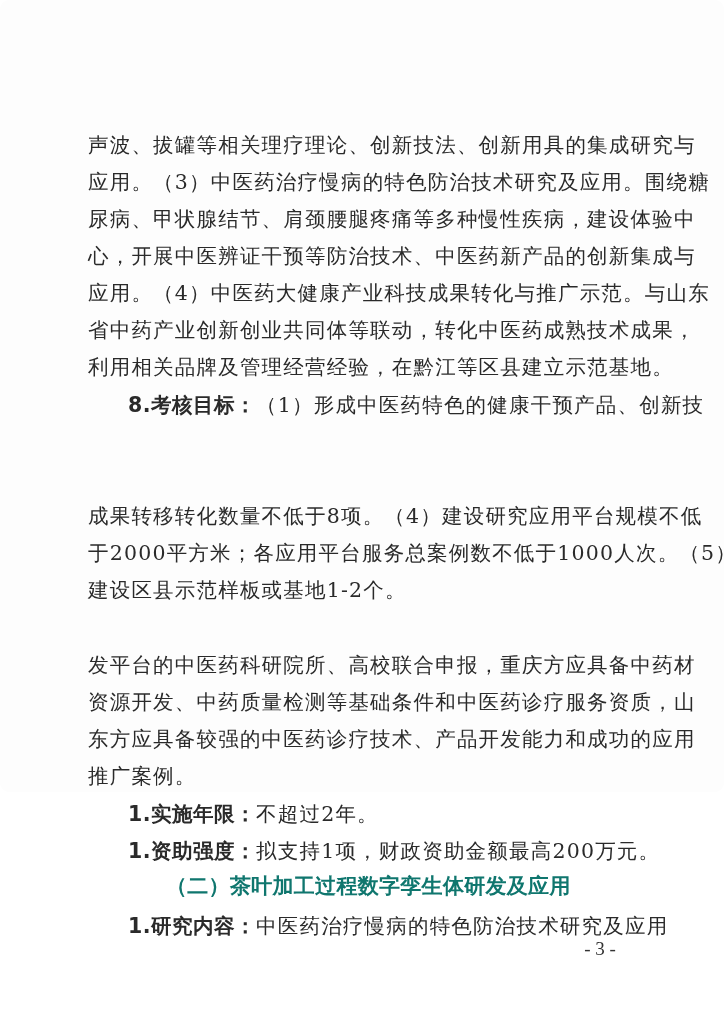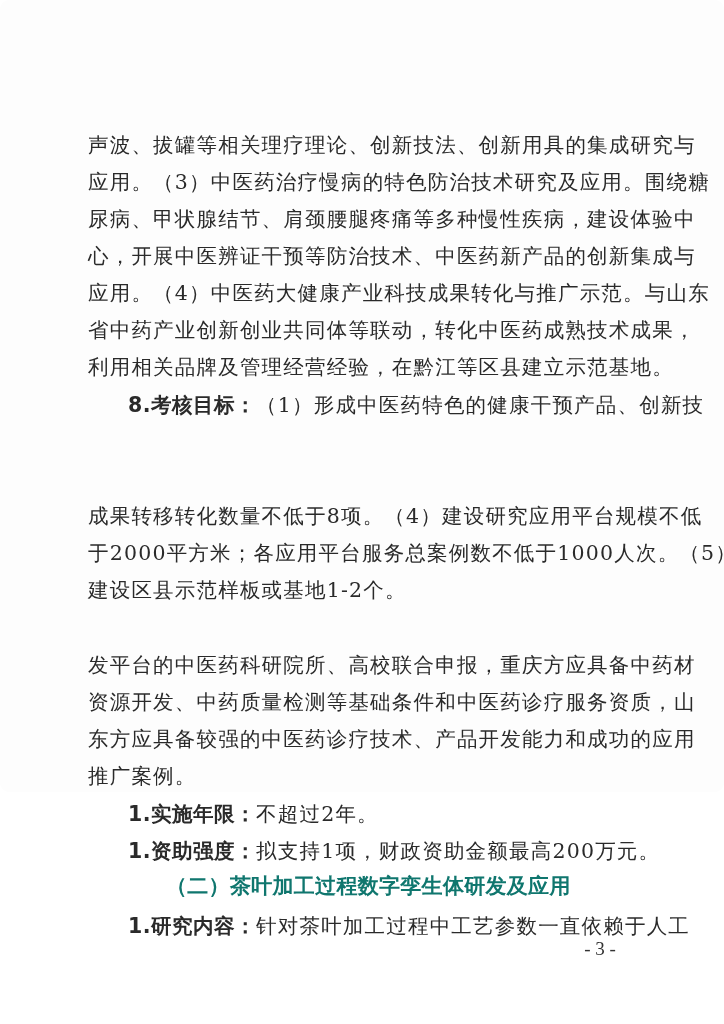--- a/index.html
+++ b/index.html
@@ -56,17 +56,17 @@
   <div class="line indent last" style="top:799px">
     <span class="lead">1.实施年限：</span><span>不超过2年。</span>
   </div>
   <div class="line indent last" style="top:836px">
     <span class="lead">1.资助强度：</span><span>拟支持1项，财政资助金额最高200万元。</span>
   </div>
 
   <div class="heading" style="top:872px">（二）茶叶加工过程数字孪生体研发及应用</div>
 
   <div class="line indent" style="top:911px">
-    <span class="lead">1.研究内容：</span><span>针对茶叶加工过程中工艺参数一直依赖于人工</span>
+    <span class="lead">1.研究内容：</span><span>中医药治疗慢病的特色防治技术研究及应用</span>
   </div>
 
   <div class="page-number">- 3 -</div>
 </div>
 
 </body></html>

